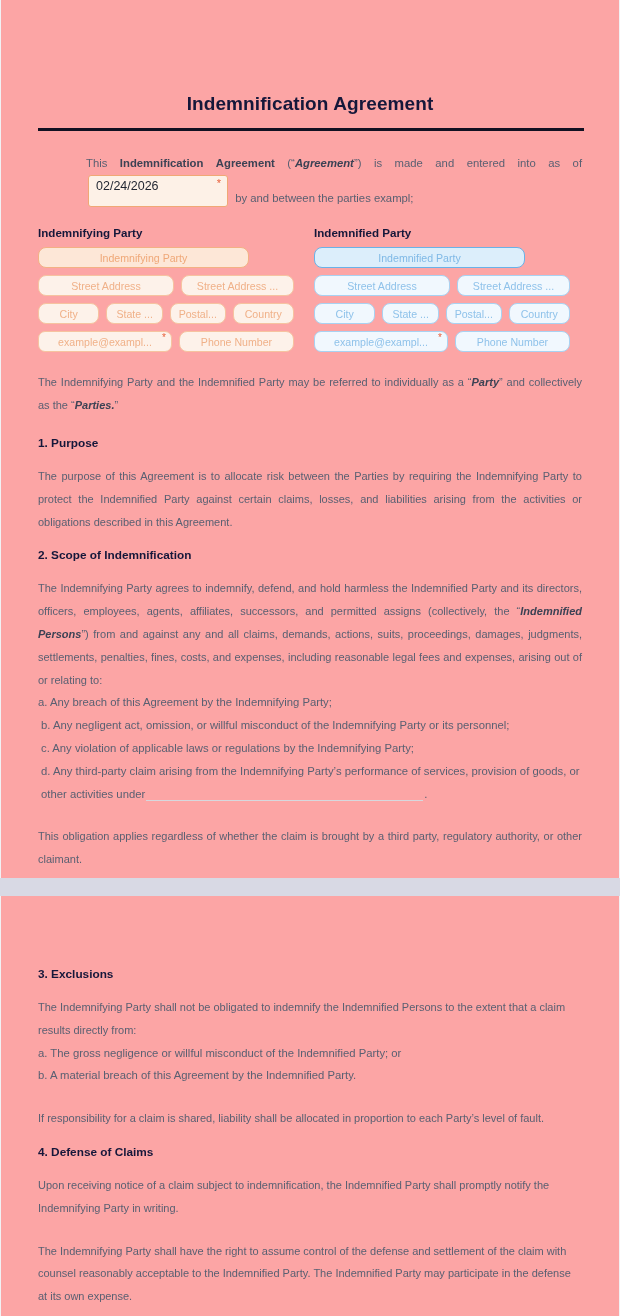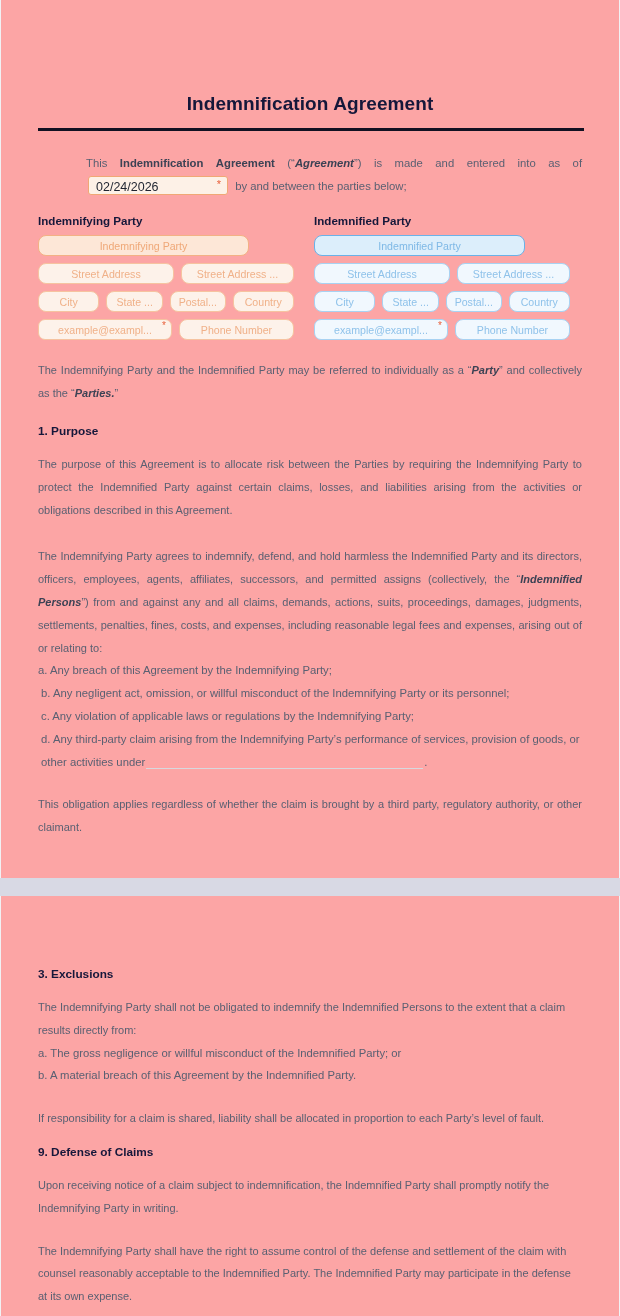--- a/index.html
+++ b/index.html
@@ -103,21 +103,21 @@
     text-align: left;
     margin: 0;
   }
   .list-item.indent { padding-left: 3px; }
 
   
   .date-field {
     display: inline-block;
     position: relative;
     width: 140px;
-    height: 19px;
+    height: 32px;
     vertical-align: -5px;
     margin: 0 4px 0 2px;
     background: #fdf1e7;
     border: 1px solid #f0a875;
     border-radius: 3px;
     box-sizing: border-box;
   }
   .date-field .val {
     position: absolute;
     left: 7px;
@@ -234,21 +234,21 @@
     <div class="body-text intro">
       <span>This</span>
       <span class="bold">Indemnification</span>
       <span class="bold">Agreement</span>
       <span>(“</span><span class="bolditalic">Agreement</span><span>”)</span>
       <span>is made and entered into as of</span>
       <span class="date-field">
         <span class="val">02/24/2026</span>
         <span class="req">*</span>
       </span>
-      <span>by and between the parties below;</span>
+      <span>by and between the parties exampl;</span>
     </div>
 
     <div class="parties">
 
       <div class="party-col orange">
         <div class="party-title">Indemnifying Party</div>
 
         <div class="field-row">
           <div class="fld primary w-name">Indemnifying Party</div>
         </div>
@@ -309,20 +309,21 @@
     <p class="para"><span>The Indemnifying Party and the Indemnified Party may be referred to individually as a “</span><span class="bolditalic">Party</span><span>” and collectively as the “</span><span class="bolditalic">Parties.</span><span>”</span></p>
 
     <div class="spacer-16"></div>
 
     <div class="section-head">1. Purpose</div>
     <div class="spacer-12"></div>
     <p class="para">The purpose of this Agreement is to allocate risk between the Parties by requiring the Indemnifying Party to protect the Indemnified Party against certain claims, losses, and liabilities arising from the activities or obligations described in this Agreement.</p>
 
     <div class="spacer-12"></div>
 
+    <div class="section-head">2. Scope of Indemnification</div>
     <div class="spacer-12"></div>
     <p class="para"><span>The Indemnifying Party agrees to indemnify, defend, and hold harmless the Indemnified Party and its directors, officers, employees, agents, affiliates, successors, and permitted assigns (collectively, the “</span><span class="bolditalic">Indemnified Persons</span><span>”) from and against any and all claims, demands, actions, suits, proceedings, damages, judgments, settlements, penalties, fines, costs, and expenses, including reasonable legal fees and expenses, arising out of or relating to:</span></p>
 
     <div class="list-item">a. Any breach of this Agreement by the Indemnifying Party;</div>
     <div class="list-item indent">b. Any negligent act, omission, or willful misconduct of the Indemnifying Party or its personnel;</div>
     <div class="list-item indent">c. Any violation of applicable laws or regulations by the Indemnifying Party;</div>
     <div class="list-item indent"><span>d. Any third-party claim arising from the Indemnifying Party’s performance of services, provision of goods, or other activities under</span><span class="blank-line"></span><span class="trailing-dot">.</span></div>
 
     <div class="spacer-20"></div>
     <p class="para">This obligation applies regardless of whether the claim is brought by a third party, regulatory authority, or other claimant.</p>
@@ -341,21 +342,21 @@
     <div class="spacer-12"></div>
     <p class="para ragged">The Indemnifying Party shall not be obligated to indemnify the Indemnified Persons to the extent that a claim results directly from:</p>
     <div class="list-item">a. The gross negligence or willful misconduct of the Indemnified Party; or</div>
     <div class="list-item">b. A material breach of this Agreement by the Indemnified Party.</div>
 
     <div class="spacer-20"></div>
     <p class="para ragged">If responsibility for a claim is shared, liability shall be allocated in proportion to each Party’s level of fault.</p>
 
     <div class="spacer-12"></div>
 
-    <div class="section-head">9. Defense of Claims</div>
+    <div class="section-head">4. Defense of Claims</div>
     <div class="spacer-12"></div>
     <p class="para ragged">Upon receiving notice of a claim subject to indemnification, the Indemnified Party shall promptly notify the Indemnifying Party in writing.</p>
 
     <div class="spacer-20"></div>
     <p class="para ragged">The Indemnifying Party shall have the right to assume control of the defense and settlement of the claim with counsel reasonably acceptable to the Indemnified Party. The Indemnified Party may participate in the defense at its own expense.</p>
 
   </div>
 
 </div>
 

